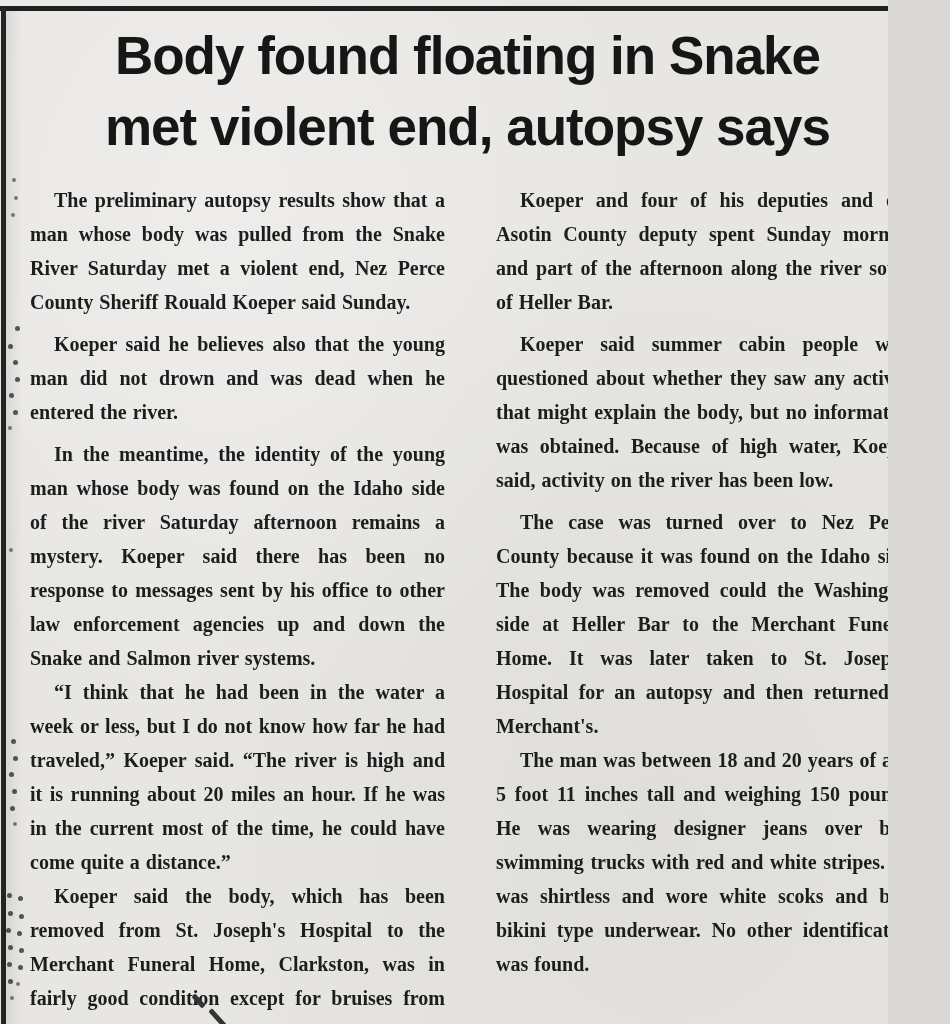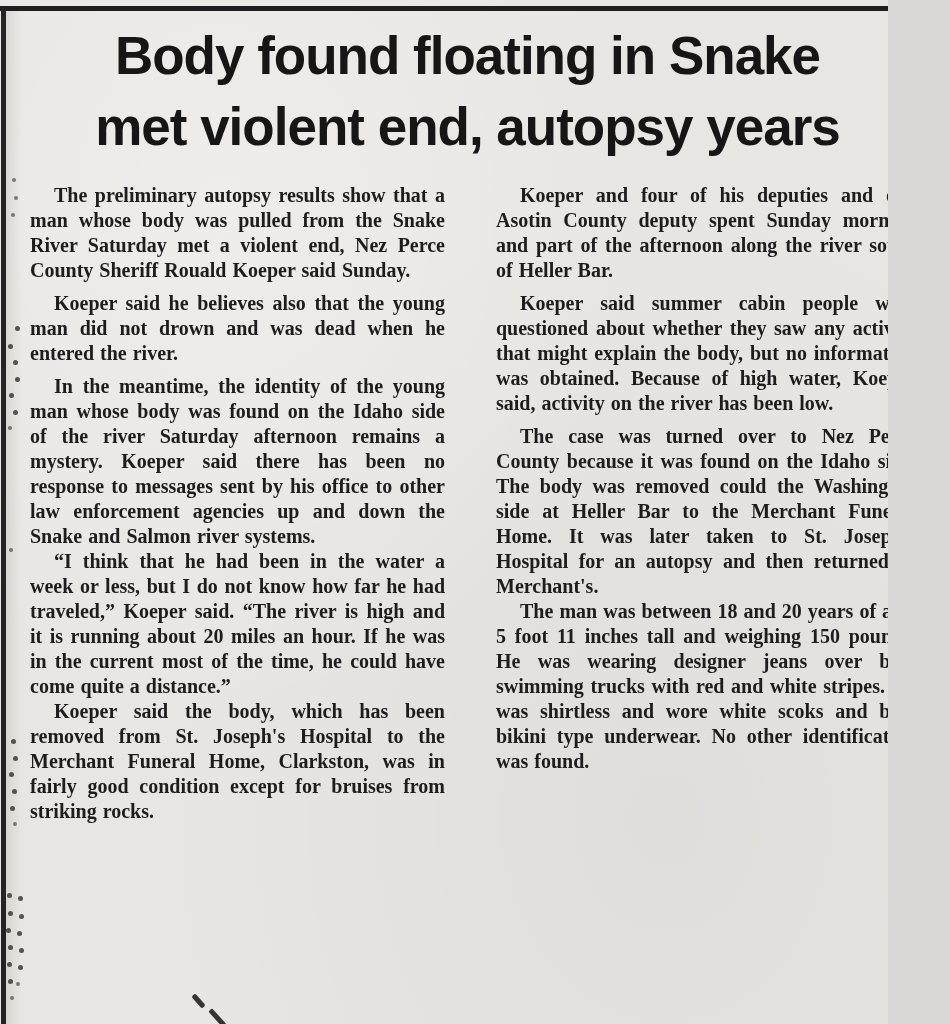--- a/index.html
+++ b/index.html
@@ -62,21 +62,21 @@
     filter: blur(0.2px);
   }
   .column.left  { left: 30px;  width: 415px; }
   .column.right { left: 496px; width: 420px; }
   .para {
     margin: 0;
     text-indent: 24px;
     text-align: justify;
     font-weight: 700;
     font-size: 20px;
-    line-height: 25px;
+    line-height: 34px;
     color: #1d1d1d;
     word-spacing: 1px;
   }
   .para.gap { margin-top: 8px; }
   
   .dot {
     position: absolute;
     width: 5px; height: 5px;
     border-radius: 50%;
     background: #2e2e2e;
@@ -96,21 +96,21 @@
 <body>
 
 <div class="page">
 
   <div class="top-rule"></div>
   <div class="left-rule"></div>
   <div class="left-shadow"></div>
   <div class="outside-strip"></div>
   <div class="right-rule"></div>
 
-  <h1 class="headline"><span>Body found floating in Snake</span><br><span>met violent end, autopsy years</span></h1>
+  <h1 class="headline"><span>Body found floating in Snake</span><br><span>met violent end, autopsy says</span></h1>
 
   <div class="column left">
     <p class="para">The preliminary autopsy results show that a man whose body was pulled from the Snake River Saturday met a violent end, Nez Perce County Sheriff Rouald Koeper said Sunday.</p>
     <p class="para gap">Koeper said he believes also that the young man did not drown and was dead when he entered the river.</p>
     <p class="para gap">In the meantime, the identity of the young man whose body was found on the Idaho side of the river Saturday afternoon remains a mystery. Koeper said there has been no response to messages sent by his office to other law enforcement agencies up and down the Snake and Salmon river systems.</p>
     <p class="para">“I think that he had been in the water a week or less, but I do not know how far he had traveled,” Koeper said. “The river is high and it is running about 20 miles an hour. If he was in the current most of the time, he could have come quite a distance.”</p>
     <p class="para">Koeper said the body, which has been removed from St. Joseph's Hospital to the Merchant Funeral Home, Clarkston, was in fairly good condition except for bruises from striking rocks.</p>
   </div>
 
   <div class="column right">

